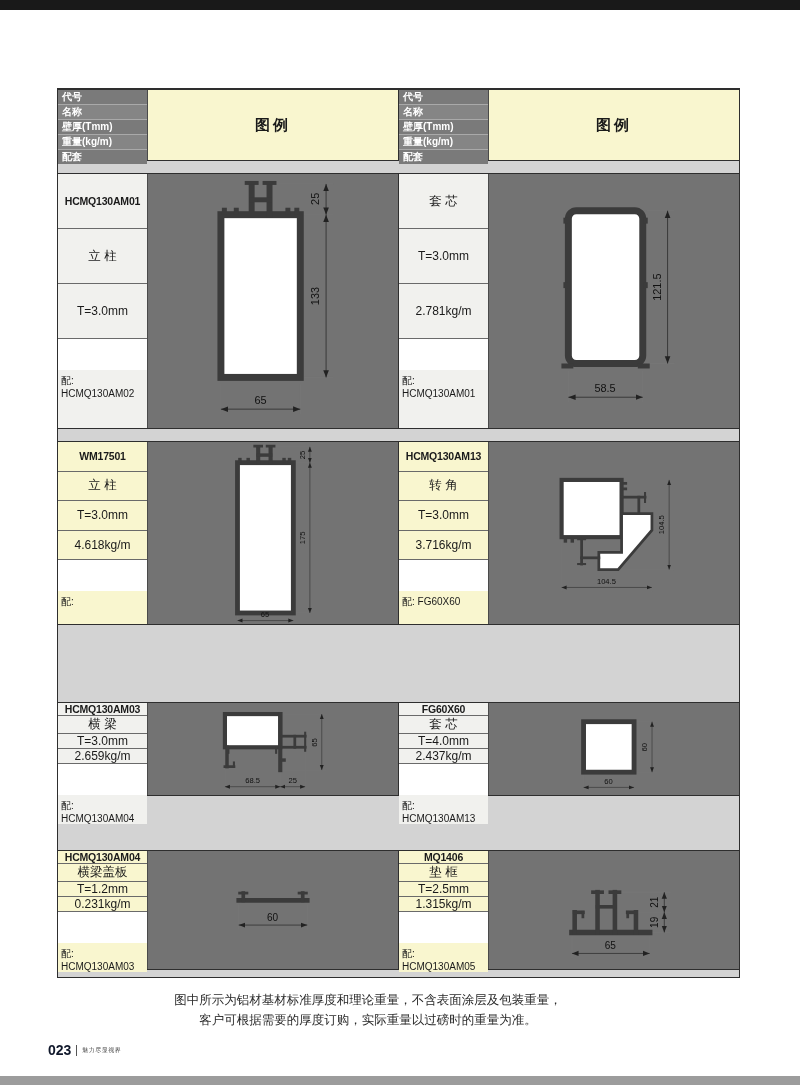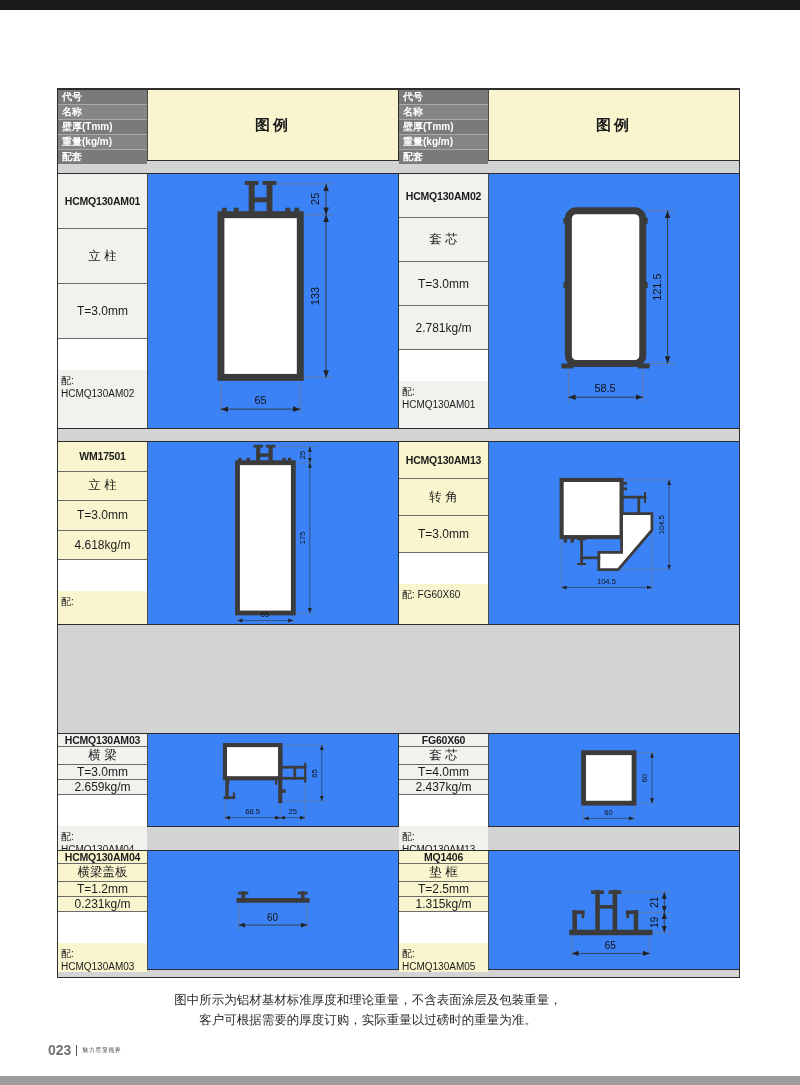--- a/index.html
+++ b/index.html
@@ -38,34 +38,34 @@
   .cell {
     flex:1; display:flex; align-items:center; justify-content:center;
     font-size:12px; border-bottom:1px solid #6a6a6a; text-align:center;
   }
   .cell:last-child { border-bottom:none; }
   .cell.code  { font-weight:bold; font-size:10.5px; letter-spacing:-0.2px; }
   .cell.pname { font-size:12.5px; }
   .cell.match { align-items:flex-start; justify-content:flex-start; font-size:10px; padding:4px 2px 0 3px; text-align:left;margin-top:31px; }
   .bg-light  { background:var(--c-light,#f1f1ee); }
   .bg-yellow { background:var(--c-yellow,#f9f6cf); }
-  .diag { flex:1; background:#3b82f6; }
+  .diag { flex:1; background:#737373; }
   .diag svg { display:block; width:100%; height:100%; }
 
   
   .pf   { stroke:var(--c-line,#3b3b3b); fill:none; stroke-linecap:square; }
   .pfw  { stroke:var(--c-line,#3b3b3b); fill:#fff; }
   .fl   { fill:var(--c-line,#3b3b3b); stroke:none; }
   .dim  { stroke:#333; stroke-width:0.9; fill:none; }
   .ext  { stroke:#777; stroke-width:0.7; fill:none; }
   .dtx  { font-family:"Liberation Sans","DejaVu Sans",sans-serif; font-size:11px; fill:#111; }
 
   .footnote { position:absolute; left:0; top:990px; width:736px; text-align:center; font-size:12.5px; color:#2a2a2a; line-height:20px; }
   .pagenum  { position:absolute; left:48px; top:1042px; display:flex; align-items:center; }
-  .pagenum .num { font-size:14px; font-weight:bold; color:#737373; }
+  .pagenum .num { font-size:14px; font-weight:bold; color:#0f172a; }
   .pagenum .sep { width:1px; height:11px; background:#555; margin:0 5px; }
   .pagenum .tag { font-size:6px; color:#444; letter-spacing:0.5px; }
 </style>
 </head>
 <body>
 
 <svg width="0" height="0" style="position:absolute" aria-hidden="true">
   <defs>
     <marker id="arw" viewBox="0 0 10 10" markerWidth="9" markerHeight="9" refX="9" refY="5" orient="auto-start-reverse">
       <path d="M0,1.5 L9,5 L0,8.5 Z" fill="#222"></path>
@@ -129,21 +129,20 @@
           <rect class="fl" x="138" y="34" width="5" height="7"></rect>
             <rect class="fl" x="147" y="34" width="5" height="7"></rect>
           <text class="dtx" transform="rotate(-90 172 25)" x="172" y="25" text-anchor="middle">25</text>
           <text class="dtx" transform="rotate(-90 172 123)" x="172" y="123" text-anchor="middle">133</text>
           <text class="dtx" x="113" y="232" text-anchor="middle">65</text>
         </svg>
       </div>
     </div>
     <div class="half">
       <div class="info">
-        <div class="cell code bg-light">HCMQ130AM02</div>
         <div class="cell pname bg-light">套 芯</div>
         <div class="cell bg-light">T=3.0mm</div>
         <div class="cell bg-light">2.781kg/m</div>
         <div class="cell match bg-light">配: HCMQ130AM01</div>
       </div>
       <div class="diag">
         <svg viewBox="0 0 252 256">
           <line class="ext" x1="159" y1="37" x2="187" y2="37"></line>
           <line class="ext" x1="159" y1="191" x2="187" y2="191"></line>
           <line class="ext" x1="80" y1="198" x2="80" y2="230"></line>
@@ -197,20 +196,21 @@
           <text class="dtx" transform="rotate(-90 172 139)" x="172" y="139" text-anchor="middle">175</text>
           <text class="dtx" x="114" y="254" text-anchor="middle">65</text>
         </svg>
       </div>
     </div>
     <div class="half">
       <div class="info">
         <div class="cell code bg-yellow">HCMQ130AM13</div>
         <div class="cell pname bg-yellow">转 角</div>
         <div class="cell bg-yellow">T=3.0mm</div>
+        <div class="cell bg-yellow">3.716kg/m</div>
         <div class="cell match bg-yellow">配: FG60X60</div>
       </div>
       <div class="diag">
         <svg viewBox="0 0 252 264">
           <line class="ext" x1="140" y1="55" x2="213" y2="55"></line>
           <line class="ext" x1="136" y1="185" x2="213" y2="185"></line>
           <line class="ext" x1="50" y1="141" x2="50" y2="217"></line>
           <line class="ext" x1="181" y1="131" x2="181" y2="217"></line>
           <line class="dim" x1="206" y1="55" x2="206" y2="185" marker-start="url(#arw)" marker-end="url(#arw)"></line>
           <line class="dim" x1="50" y1="211" x2="181" y2="211" marker-start="url(#arw)" marker-end="url(#arw)"></line>
@@ -227,21 +227,21 @@
           <line class="pf" x1="74" y1="141" x2="84" y2="141" stroke-width="3"></line>
           <line class="pf" x1="74" y1="177" x2="84" y2="177" stroke-width="3"></line>
           <line class="pf" x1="79" y1="168" x2="104" y2="168" stroke-width="4"></line>
           <text class="dtx" transform="rotate(-90 199 120)" x="199" y="120" text-anchor="middle">104.5</text>
           <text class="dtx" x="115" y="206" text-anchor="middle">104.5</text>
         </svg>
       </div>
     </div>
   </div>
 
-  <div class="trow" style="top:644px;height:94px">
+  <div class="trow" style="top:613px;height:94px">
     <div class="half">
       <div class="info">
         <div class="cell code bg-light">HCMQ130AM03</div>
         <div class="cell pname bg-light">横 梁</div>
         <div class="cell bg-light">T=3.0mm</div>
         <div class="cell bg-light">2.659kg/m</div>
         <div class="cell match bg-light" style="flex:2">配: HCMQ130AM04</div>
       </div>
       <div class="diag">
         <svg viewBox="0 0 251 133">

